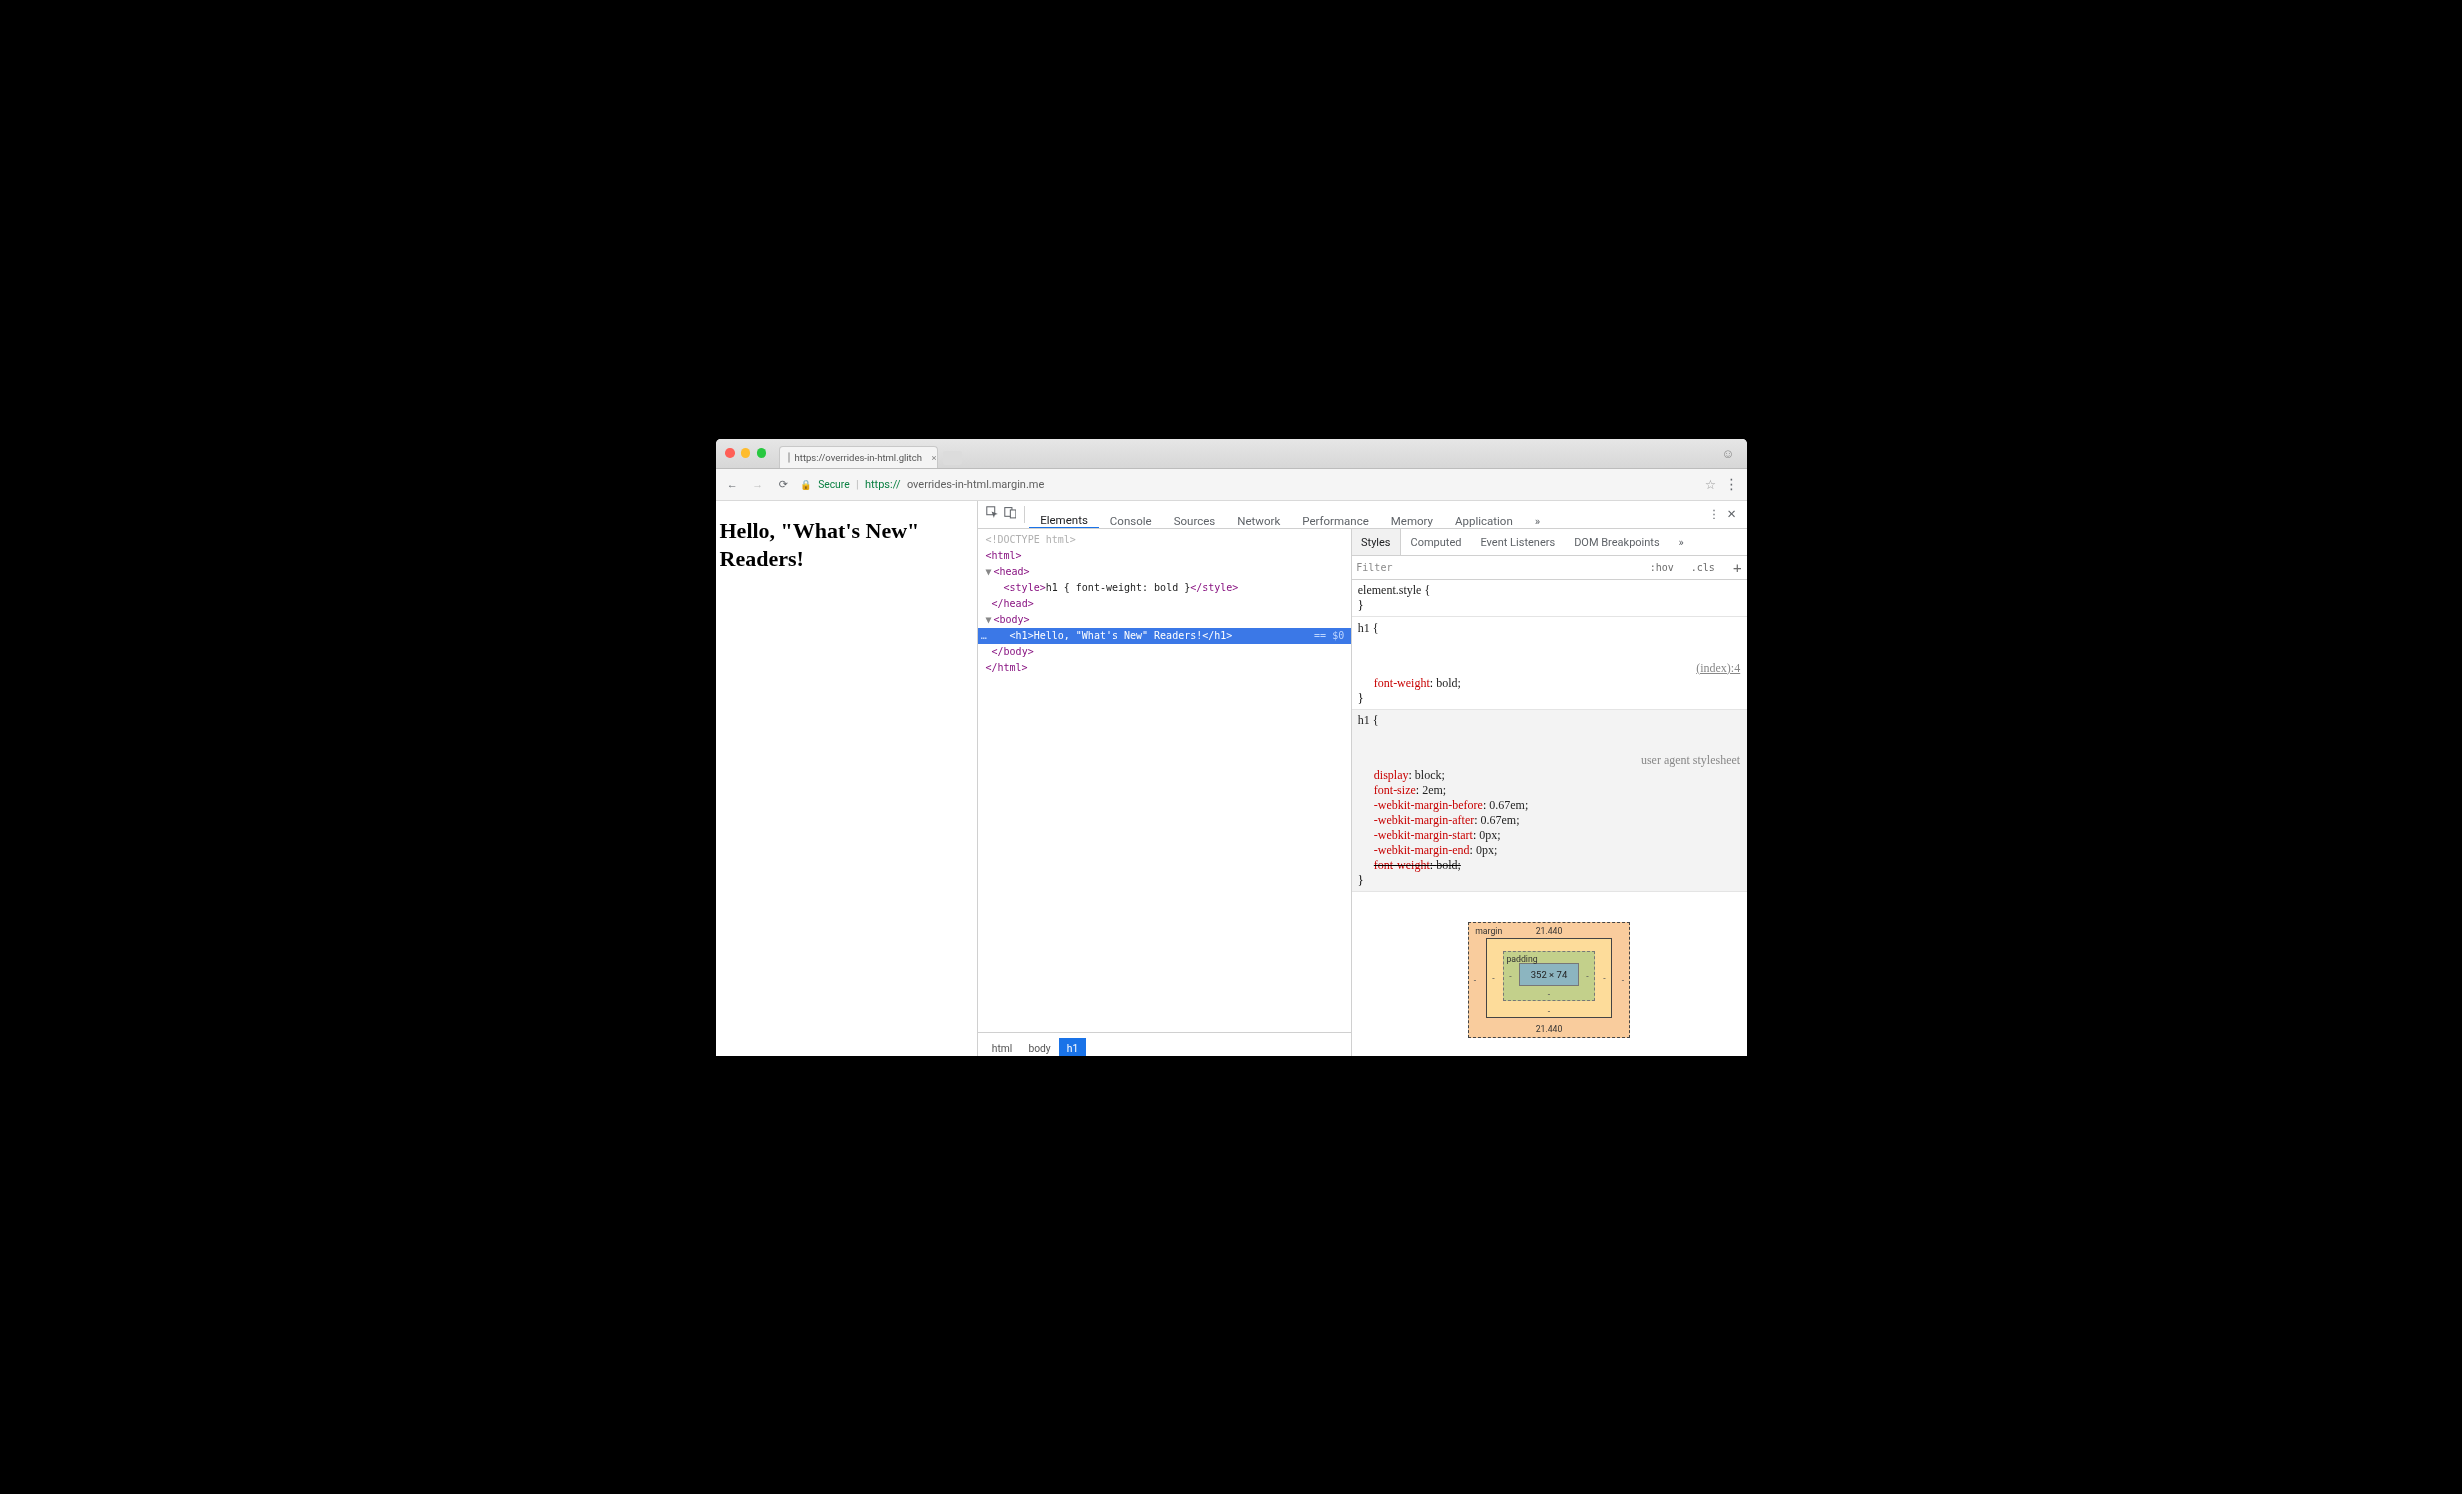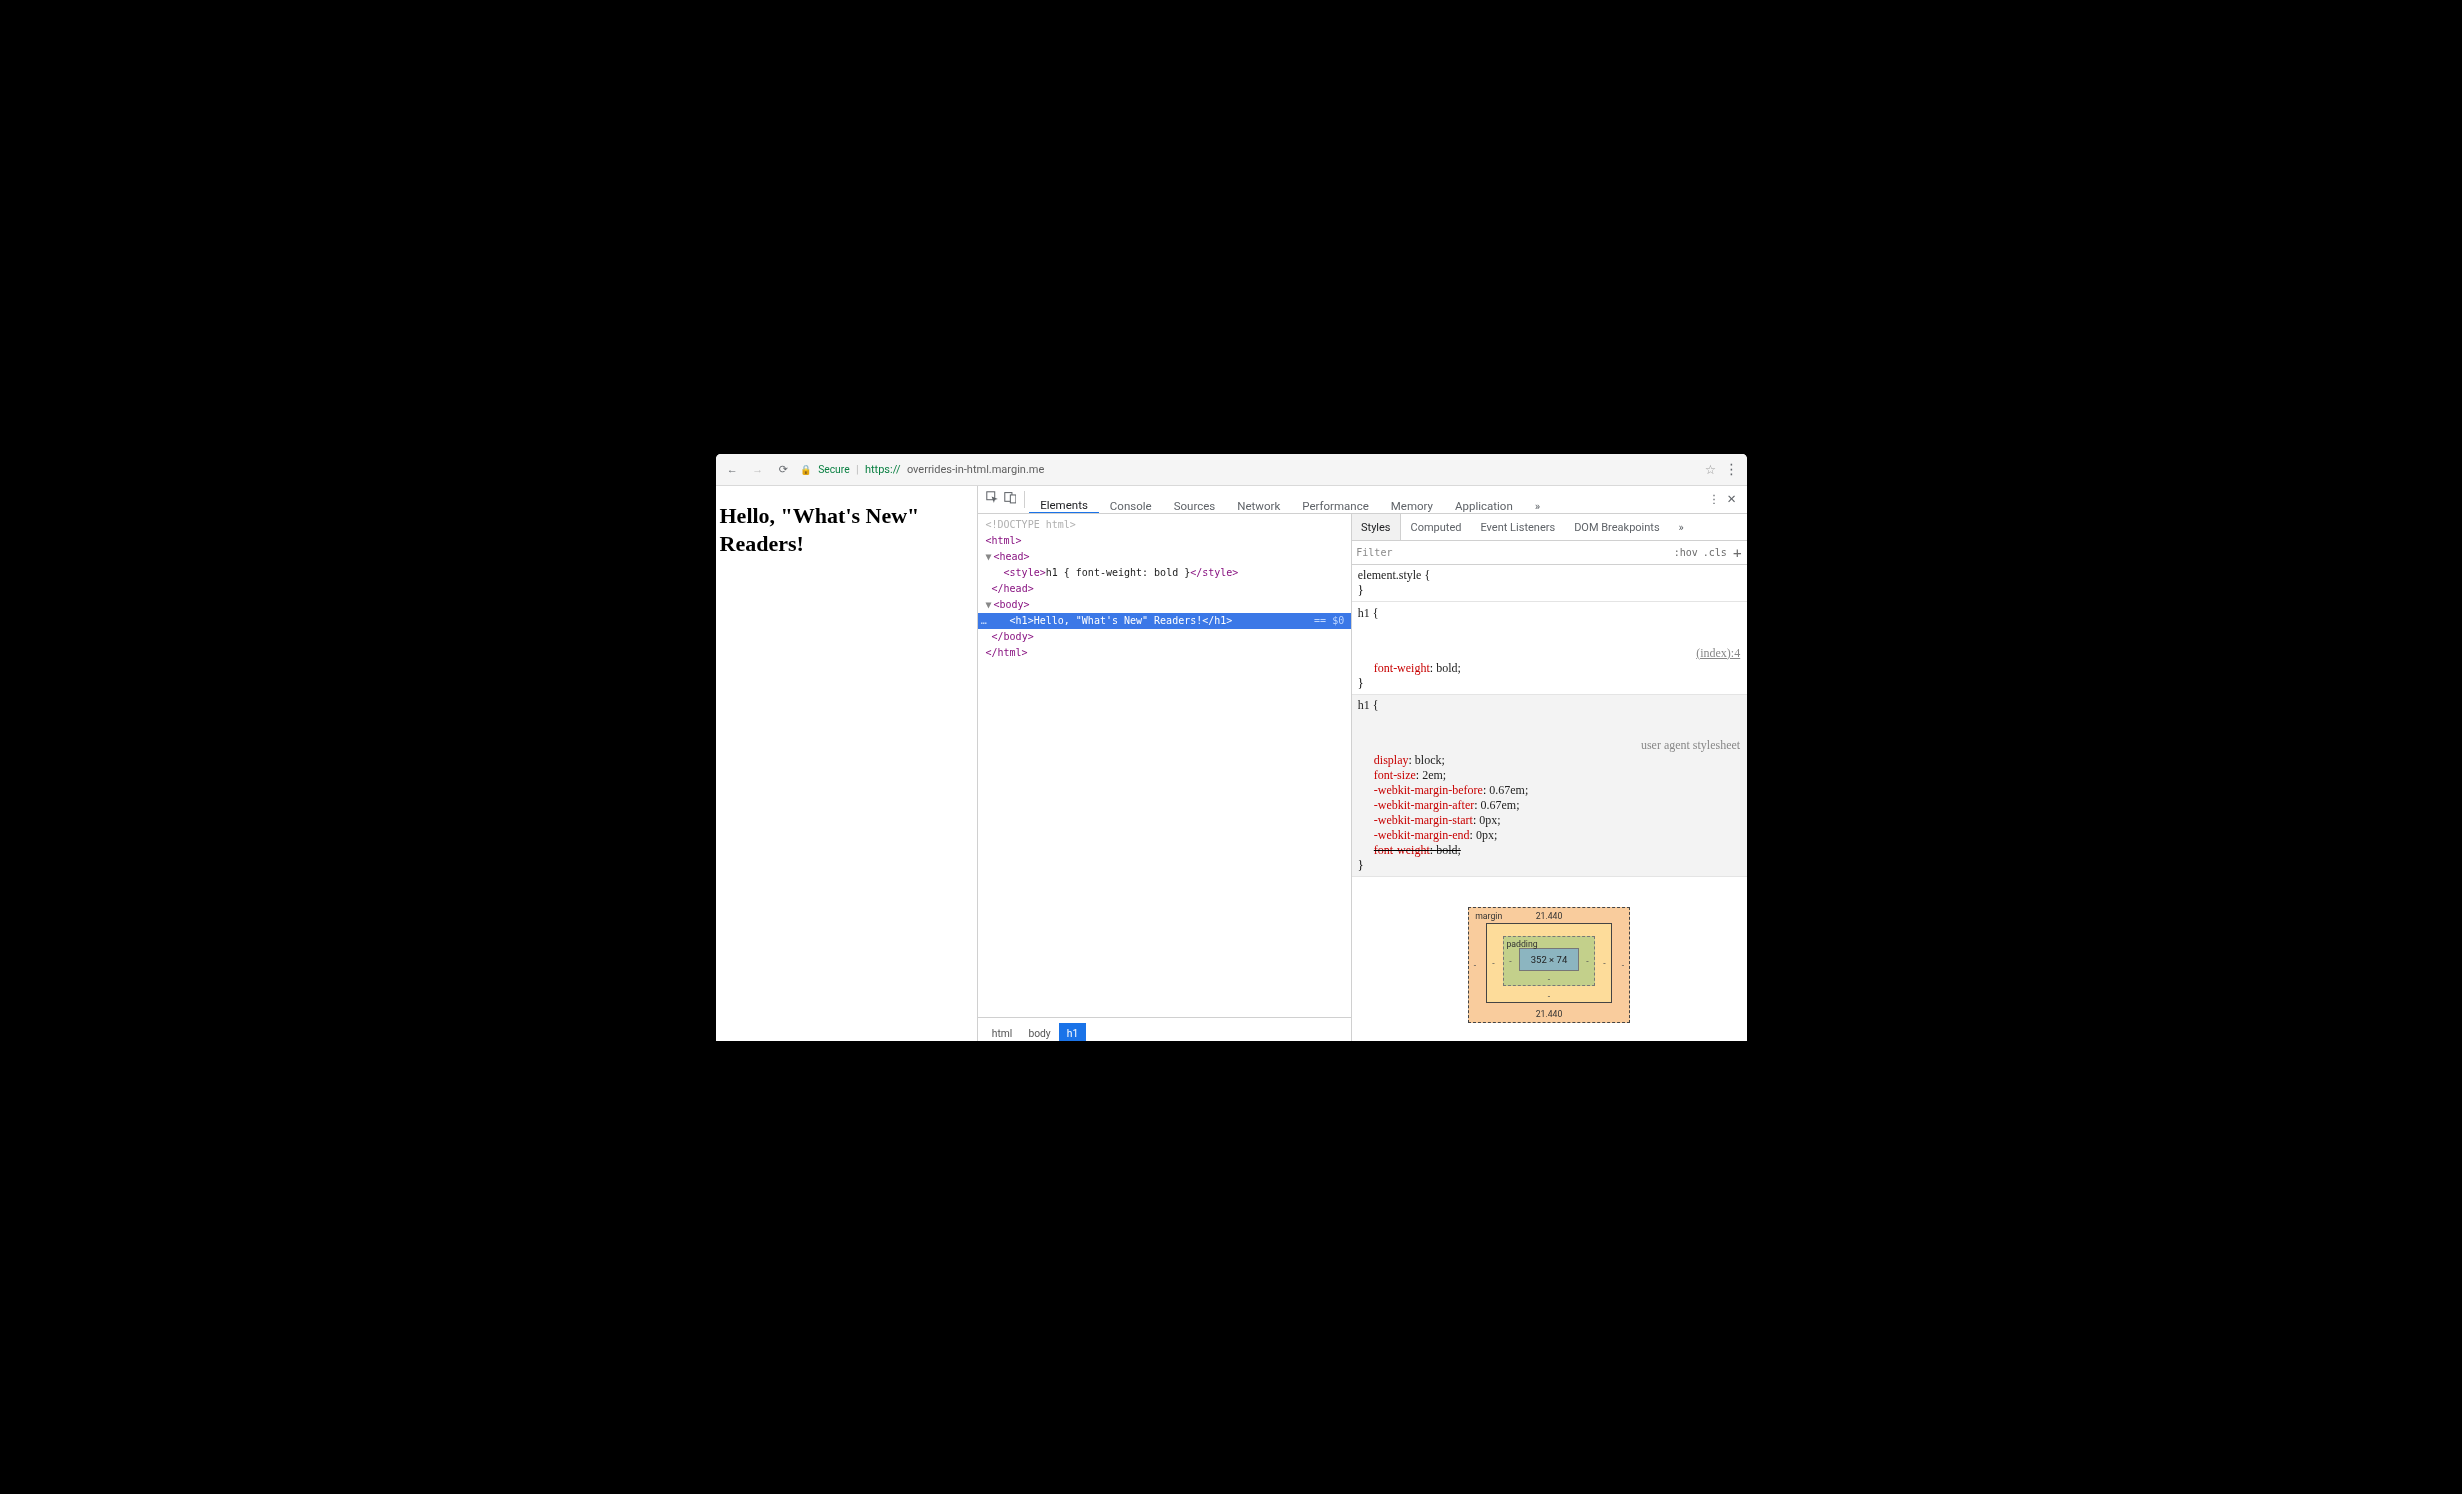--- a/index.html
+++ b/index.html
@@ -62,21 +62,21 @@
 
   .crumbs { border-top:0.8px solid #d0d0d0; height:24px; display:flex; align-items:center; font-size:10.3px; padding:0 6.3px; gap:0;}
   .crumb { padding:3.2px 8px; color:#555;margin-top:8px;}
   .crumb.active { background:#1a73e8; color:#fff; }
 
   
   .styles { width:395px; display:flex; flex-direction:column;}
   .sp-tabs { display:flex; align-items:center; height:27px; border-bottom:0.8px solid #d0d0d0; font-size:11px; color:#5f6368;}
   .sp-tab { padding:0 9.5px; height:100%; display:flex; align-items:center;}
   .sp-tab.active { background:#f1f1f1; color:#202124; border-right:0.8px solid #d0d0d0;}
-  .sp-filter { display:flex; align-items:center; height:24px; border-bottom:0.8px solid #d0d0d0; font-family:Menlo,Consolas,monospace; font-size:10px; color:#8a8a8a; padding:0 4.8px;}
+  .sp-filter { display:flex; align-items:center; height:24px; border-bottom:0.8px solid #d0d0d0; font-family:Menlo,Consolas,monospace; font-size:10px; color:#8a8a8a; padding:0 4.8px;gap:12px;}
   .sp-filter .lbl { flex:1; }
   .sp-filter .tok { color:#6b6b6b; margin-left:4.8px;}
   .sp-filter .plus { font-size:14.3px; color:#6b6b6b; margin-left:6.3px;}
 
   .rules { font-family:Liberation Serif, serif; font-size:12px; line-height:15px;}
   .ruleblock { border-bottom:0.8px solid #e4e4e4; padding:3.2px 6.3px 3.2px 6.3px;}
   .ruleblock.gray { background:#f3f3f3;}
   .selector-row { display:flex; }
   .selector { color:#222;}
   .src { margin-left:auto; color:#888;margin-top:40px;}
@@ -97,20 +97,37 @@
   .bm-border{ border:0.8px solid #444; background:#fddc9a; padding:12.7px 16px 16px 16px; position:relative;}
   .bm-padding{ border:0.8px dashed #777; background:#c3d08b; padding:11px 14.3px 14.3px 14.3px; position:relative;}
   .bm-content{ border:0.8px solid #777; background:#8cb5c0; color:#222; padding:4.8px 11px; font-size:9.5px; text-align:center;}
   .dash-lbl{ color:#555;}
 </style>
 </head>
 <body>
 
 <div class="frame">
 
+  <div class="titlebar">
+    <div class="traffic-lights">
+      <div class="light red"></div>
+      <div class="light yellow"></div>
+      <div class="light green"></div>
+    </div>
+    <div class="tab">
+      <span class="file-icon"></span>
+      <span>https://overrides-in-html.glitch</span>
+      <span class="close">×</span>
+    </div>
+    <div class="newtab"></div>
+    <div class="spacer"></div>
+    <div class="profile">
+        <span>☺</span>
+      </div>
+  </div>
 
   <div class="urlbar">
     <div class="navbtn">←</div>
     <div class="navbtn disabled">→</div>
     <div class="navbtn">⟳</div>
     <div class="urlfield">
       <span class="lock">🔒</span>
       <span class="secure">Secure</span>
       <span class="divider">|</span>
       <span class="url-prefix">https://</span>

